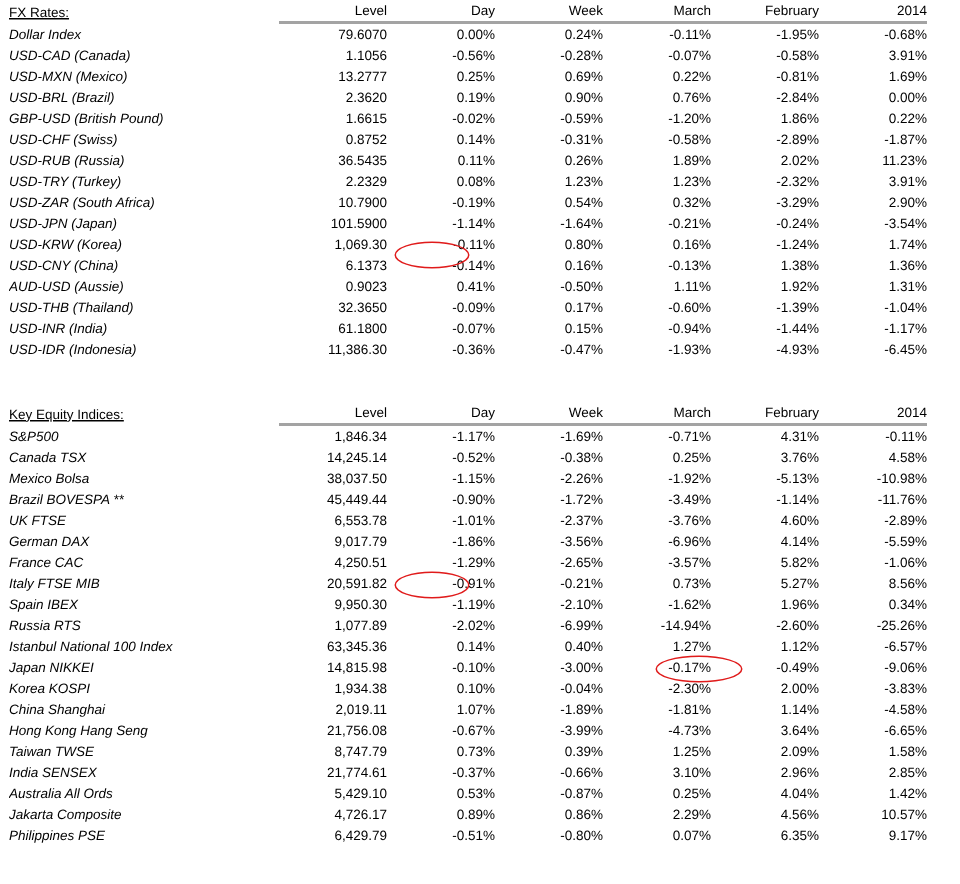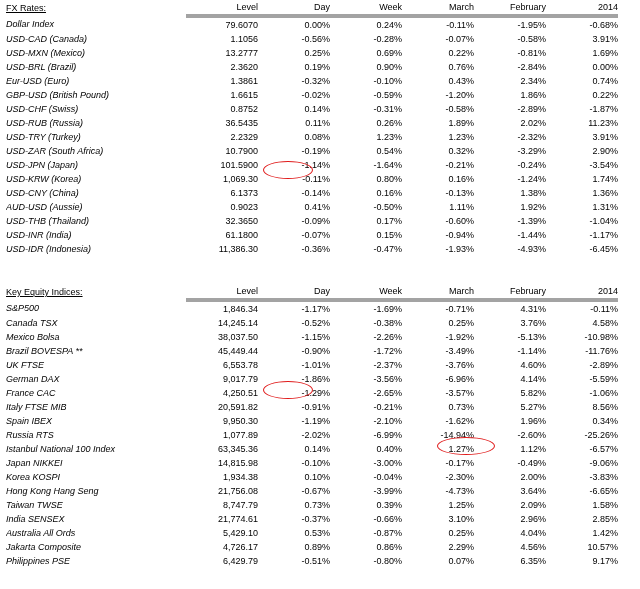--- a/index.html
+++ b/index.html
@@ -36,21 +36,21 @@
     height: 14px;
     line-height: 14px;
     vertical-align: middle;
     white-space: nowrap;
     overflow: hidden;
   }
   .col-label { width: 180px; text-align: left; padding-left: 4px; }
   .col-num   { width: 72px; text-align: right; padding-right: 10px; }
   .hdr td {
     font-weight: bold;
-    border-bottom: 4px solid #a3a3a3;
+    border-bottom: 2px solid #a3a3a3;
   }
   .hdr .col-label { border-bottom: none; }
   .hdr-title {
     font-weight: bold;
     text-decoration: underline;
   }
   .hdr-num {
     font-weight: bold;
   }
   .row-label { text-align: left; font-style: italic; }
@@ -111,29 +111,20 @@
         <tr>
           <td class="col-label row-label">USD-BRL (Brazil)</td>
           <td class="col-num row-level">2.3620</td>
           <td class="col-num">0.19%</td>
           <td class="col-num">0.90%</td>
           <td class="col-num">0.76%</td>
           <td class="col-num">-2.84%</td>
           <td class="col-num">0.00%</td>
         </tr>
         <tr>
-          <td class="col-label row-label">Eur-USD (Euro)</td>
-          <td class="col-num row-level">1.3861</td>
-          <td class="col-num">-0.32%</td>
-          <td class="col-num">-0.10%</td>
-          <td class="col-num">0.43%</td>
-          <td class="col-num">2.34%</td>
-          <td class="col-num">0.74%</td>
-        </tr>
-        <tr>
           <td class="col-label row-label">GBP-USD (British Pound)</td>
           <td class="col-num row-level">1.6615</td>
           <td class="col-num">-0.02%</td>
           <td class="col-num">-0.59%</td>
           <td class="col-num">-1.20%</td>
           <td class="col-num">1.86%</td>
           <td class="col-num">0.22%</td>
         </tr>
         <tr>
           <td class="col-label row-label">USD-CHF (Swiss)</td>
@@ -361,20 +352,29 @@
         <tr>
           <td class="col-label row-label">Korea KOSPI</td>
           <td class="col-num row-level">1,934.38</td>
           <td class="col-num">0.10%</td>
           <td class="col-num">-0.04%</td>
           <td class="col-num">-2.30%</td>
           <td class="col-num">2.00%</td>
           <td class="col-num">-3.83%</td>
         </tr>
         <tr>
+          <td class="col-label row-label">China Shanghai</td>
+          <td class="col-num row-level">2,019.11</td>
+          <td class="col-num">1.07%</td>
+          <td class="col-num">-1.89%</td>
+          <td class="col-num">-1.81%</td>
+          <td class="col-num">1.14%</td>
+          <td class="col-num">-4.58%</td>
+        </tr>
+        <tr>
           <td class="col-label row-label">Hong Kong Hang Seng</td>
           <td class="col-num row-level">21,756.08</td>
           <td class="col-num">-0.67%</td>
           <td class="col-num">-3.99%</td>
           <td class="col-num">-4.73%</td>
           <td class="col-num">3.64%</td>
           <td class="col-num">-6.65%</td>
         </tr>
         <tr>
           <td class="col-label row-label">Taiwan TWSE</td>

